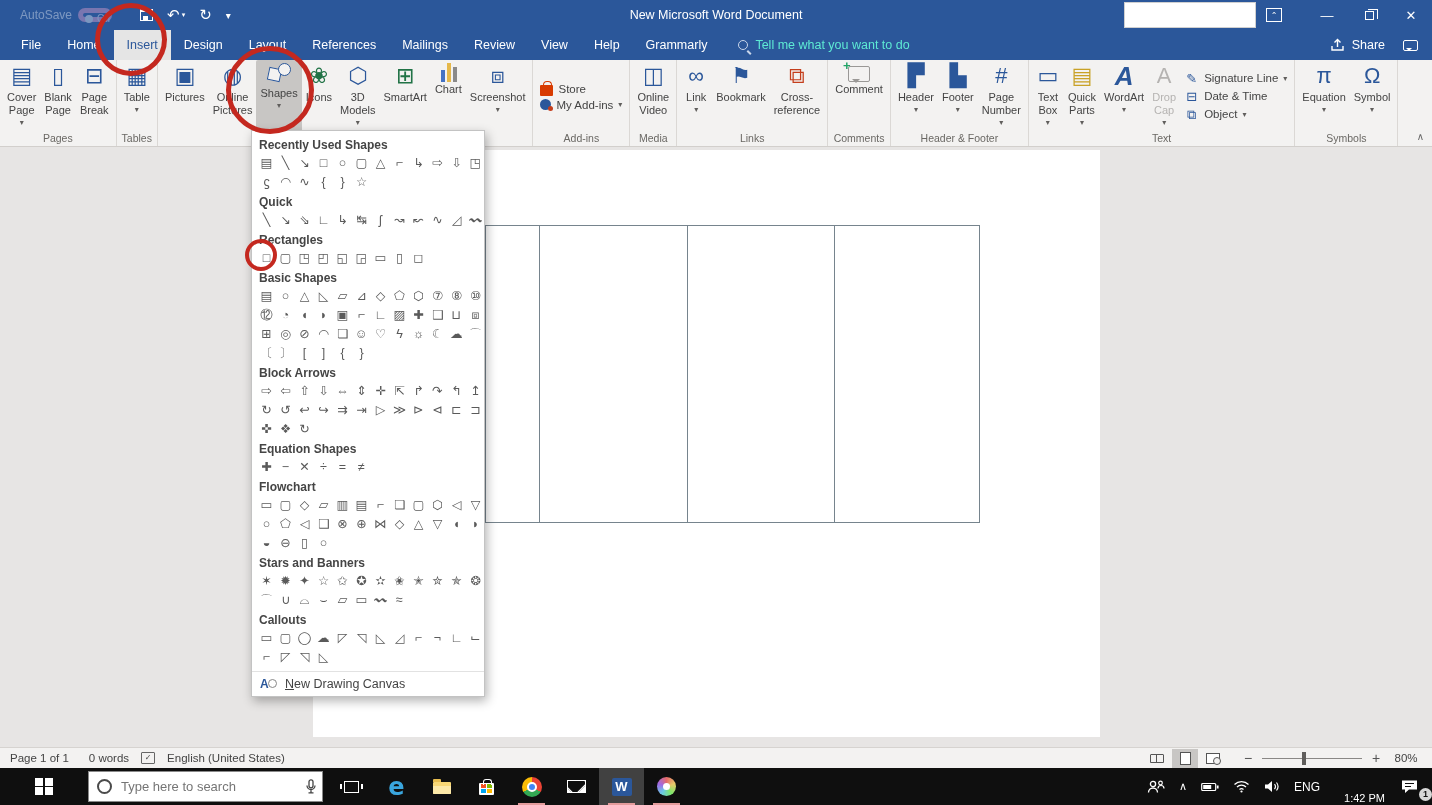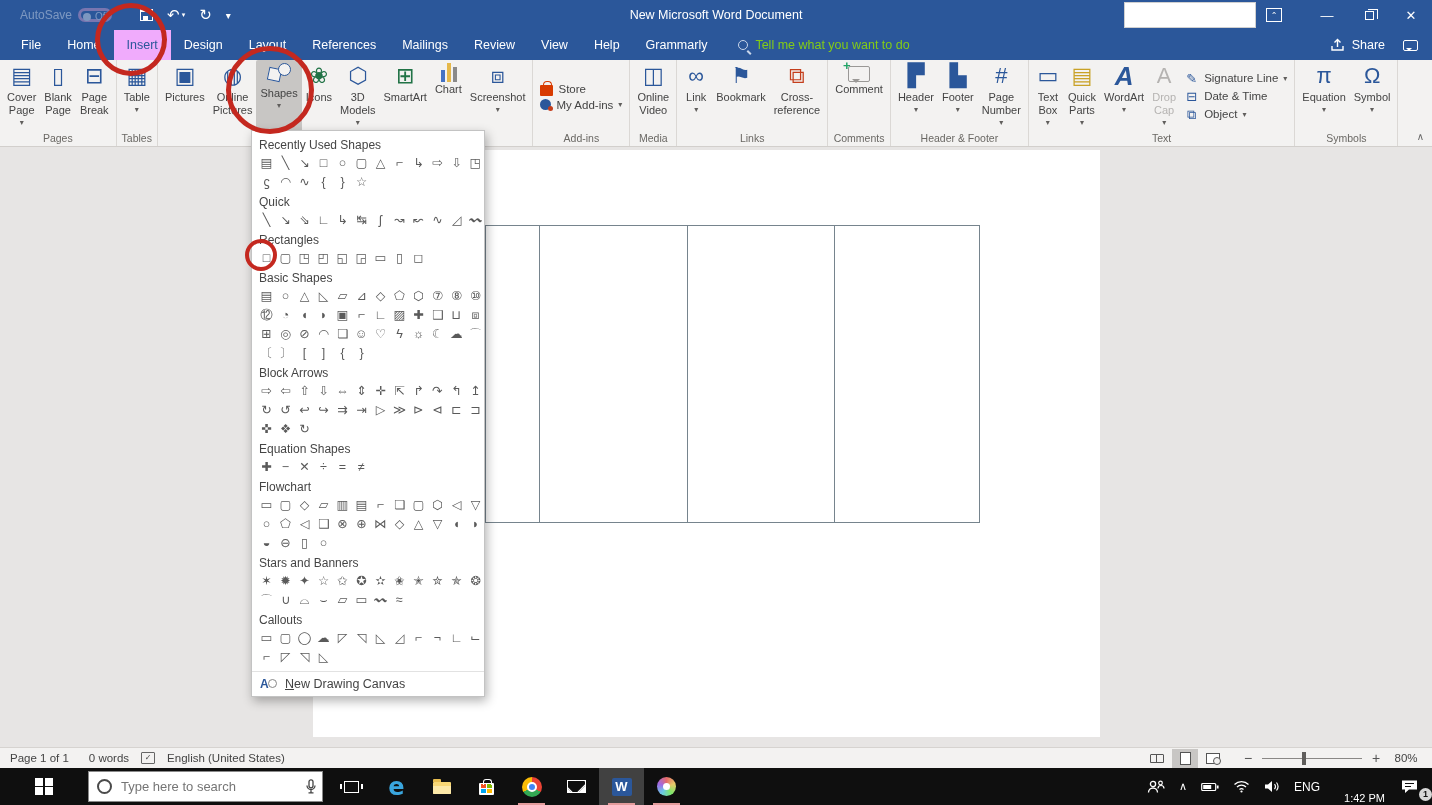--- a/index.html
+++ b/index.html
@@ -2,40 +2,40 @@
 <html><head>
 <meta charset="utf-8">
 <style>
   *{margin:0;padding:0;box-sizing:border-box;}
   html,body{width:1432px;height:805px;overflow:hidden;}
   body{font-family:"Liberation Sans","DejaVu Sans",sans-serif;background:#e7e5e4;position:relative;user-select:none;}
 
   
   .titlebar{position:absolute;left:0;top:0;width:1432px;height:30px;background:#2b579a;display:flex;align-items:center;color:#fff;z-index:20;}
   .autosave{display:flex;align-items:center;gap:6px;margin-left:20px;opacity:.38;font-size:12px;}
-  .toggle-pill{width:34px;height:14px;border:3px solid #f9a8d4;border-radius:8px;position:relative;font-size:10px;line-height:12px;padding-left:14px;}
+  .toggle-pill{width:34px;height:14px;border:5px solid #f9a8d4;border-radius:8px;position:relative;font-size:10px;line-height:12px;padding-left:14px;}
   .toggle-pill::before{content:"";position:absolute;left:2px;top:2px;width:8px;height:8px;border-radius:50%;background:#fff;}
   .qat{display:flex;align-items:center;gap:14px;margin-left:28px;font-size:15px;}
   .qat .qbtn{cursor:pointer;display:flex;align-items:center;}
   .save-glyph{width:13px;height:12px;border:1.5px solid #fff;border-top-width:3px;position:relative;}
   .save-glyph::after{content:"";position:absolute;left:2px;bottom:0;width:5px;height:4px;background:#fff;}
   .tinycaret{font-size:7px;margin-left:2px;}
   .tb-title{position:absolute;left:0;right:0;text-align:center;font-size:12.5px;pointer-events:none;}
   .tb-right{margin-left:auto;display:flex;align-items:center;height:30px;}
   .redacted{width:132px;height:26px;background:#fff;border:1px solid #d0d0d0;margin-right:10px;}
   .ribopts{width:16px;height:14px;border:1px solid #fff;position:relative;margin-right:24px;font-size:8px;text-align:center;line-height:13px;}
   .winbtn{width:42px;height:30px;display:flex;align-items:center;justify-content:center;font-size:13px;cursor:pointer;}
   .restore-glyph{width:9px;height:9px;border:1px solid #fff;position:relative;}
   .restore-glyph::before{content:"";position:absolute;left:2px;top:-3px;width:9px;height:9px;border:1px solid #fff;border-bottom:none;border-left:none;}
 
   
   .tabrow{position:absolute;left:0;top:30px;width:1432px;height:30px;background:#2b579a;display:flex;align-items:center;color:#fff;z-index:19;}
   .tab{height:30px;line-height:30px;padding:0 13px;font-size:12.5px;cursor:pointer;white-space:nowrap;}
-  .tab.active{background:#f0abfc;color:#2b579a;}
-  .tellme{display:flex;align-items:center;gap:7px;margin-left:18px;font-size:12.5px;color:#84cc16;height:30px;cursor:text;}
+  .tab.active{background:#e5e5e5;color:#2b579a;}
+  .tellme{display:flex;align-items:center;gap:7px;margin-left:18px;font-size:12.5px;color:#5eead4;height:30px;cursor:text;}
   .mag{width:10px;height:10px;border:1.5px solid #c9d6ea;border-radius:50%;position:relative;}
   .mag::after{content:"";position:absolute;left:9px;top:9px;width:5px;height:1.5px;background:#c9d6ea;transform:rotate(45deg);transform-origin:0 0;}
   .tab-right{margin-left:auto;display:flex;align-items:center;gap:18px;margin-right:14px;height:30px;}
   .share{display:flex;align-items:center;gap:6px;font-size:12.5px;cursor:pointer;}
   .comment-glyph{width:15px;height:11px;border:1.5px solid #fff;border-radius:2px;position:relative;}
   .comment-glyph::after{content:"";position:absolute;left:2px;bottom:-4px;border:3px solid transparent;border-top-color:#fff;}
 
   
   .ribbon{position:absolute;left:0;top:60px;width:1432px;height:87px;background:#f3f2f1;border-bottom:1px solid #d2cfcc;display:flex;align-items:stretch;z-index:10;}
   .rib-group{display:flex;flex-direction:column;align-items:center;border-right:1px solid #dbd8d5;padding:0 3px;}
@@ -80,21 +80,21 @@
 
   
   .docarea{position:absolute;left:0;top:147px;width:1432px;height:600px;background:#e7e5e4;z-index:1;}
   .page{position:absolute;left:313px;top:3px;width:787px;height:587px;background:#fff;}
   .doc-table{position:absolute;left:172px;top:75px;width:495px;height:298px;border:1px solid #76848d;}
   .doc-table .col-line{position:absolute;top:0;bottom:0;width:1px;background:#76848d;}
 
   
   .shapes-menu{position:absolute;left:251px;top:130px;width:234px;background:#fff;border:1px solid #c3c3c3;box-shadow:2px 4px 10px rgba(0,0,0,.3);z-index:50;padding:2px 0 0 0;}
   .sm-inner{padding:2px 2px 0 5px;}
-  .sm-title{font-size:12px;font-weight:normal;color:#454545;padding:3px 2px 2px;}
+  .sm-title{font-size:12px;font-weight:bold;color:#454545;padding:3px 2px 2px;}
   .shape-grid{display:flex;flex-wrap:wrap;width:228px;}
   .shape-cell{width:19px;height:19px;font-size:12.5px;line-height:19px;text-align:center;color:#5a5a5a;cursor:pointer;}
   .shape-cell::before{content:attr(data-glyph);}
   .sm-footer{border-top:1px solid #e2e2e2;margin-top:4px;display:flex;align-items:center;gap:8px;padding:5px 8px;font-size:12.5px;color:#444;cursor:pointer;}
   .ndc-icon{position:relative;width:17px;height:14px;}
   .ndc-icon b{position:absolute;left:0;top:0;color:#2b579a;font-size:12px;line-height:14px;}
   .ndc-icon i{position:absolute;right:0;top:2px;width:9px;height:9px;border:1.2px solid #888;border-radius:50%;}
   .ndc-label{display:block;}
   .ndc-label::first-letter{text-decoration:underline;}
 

